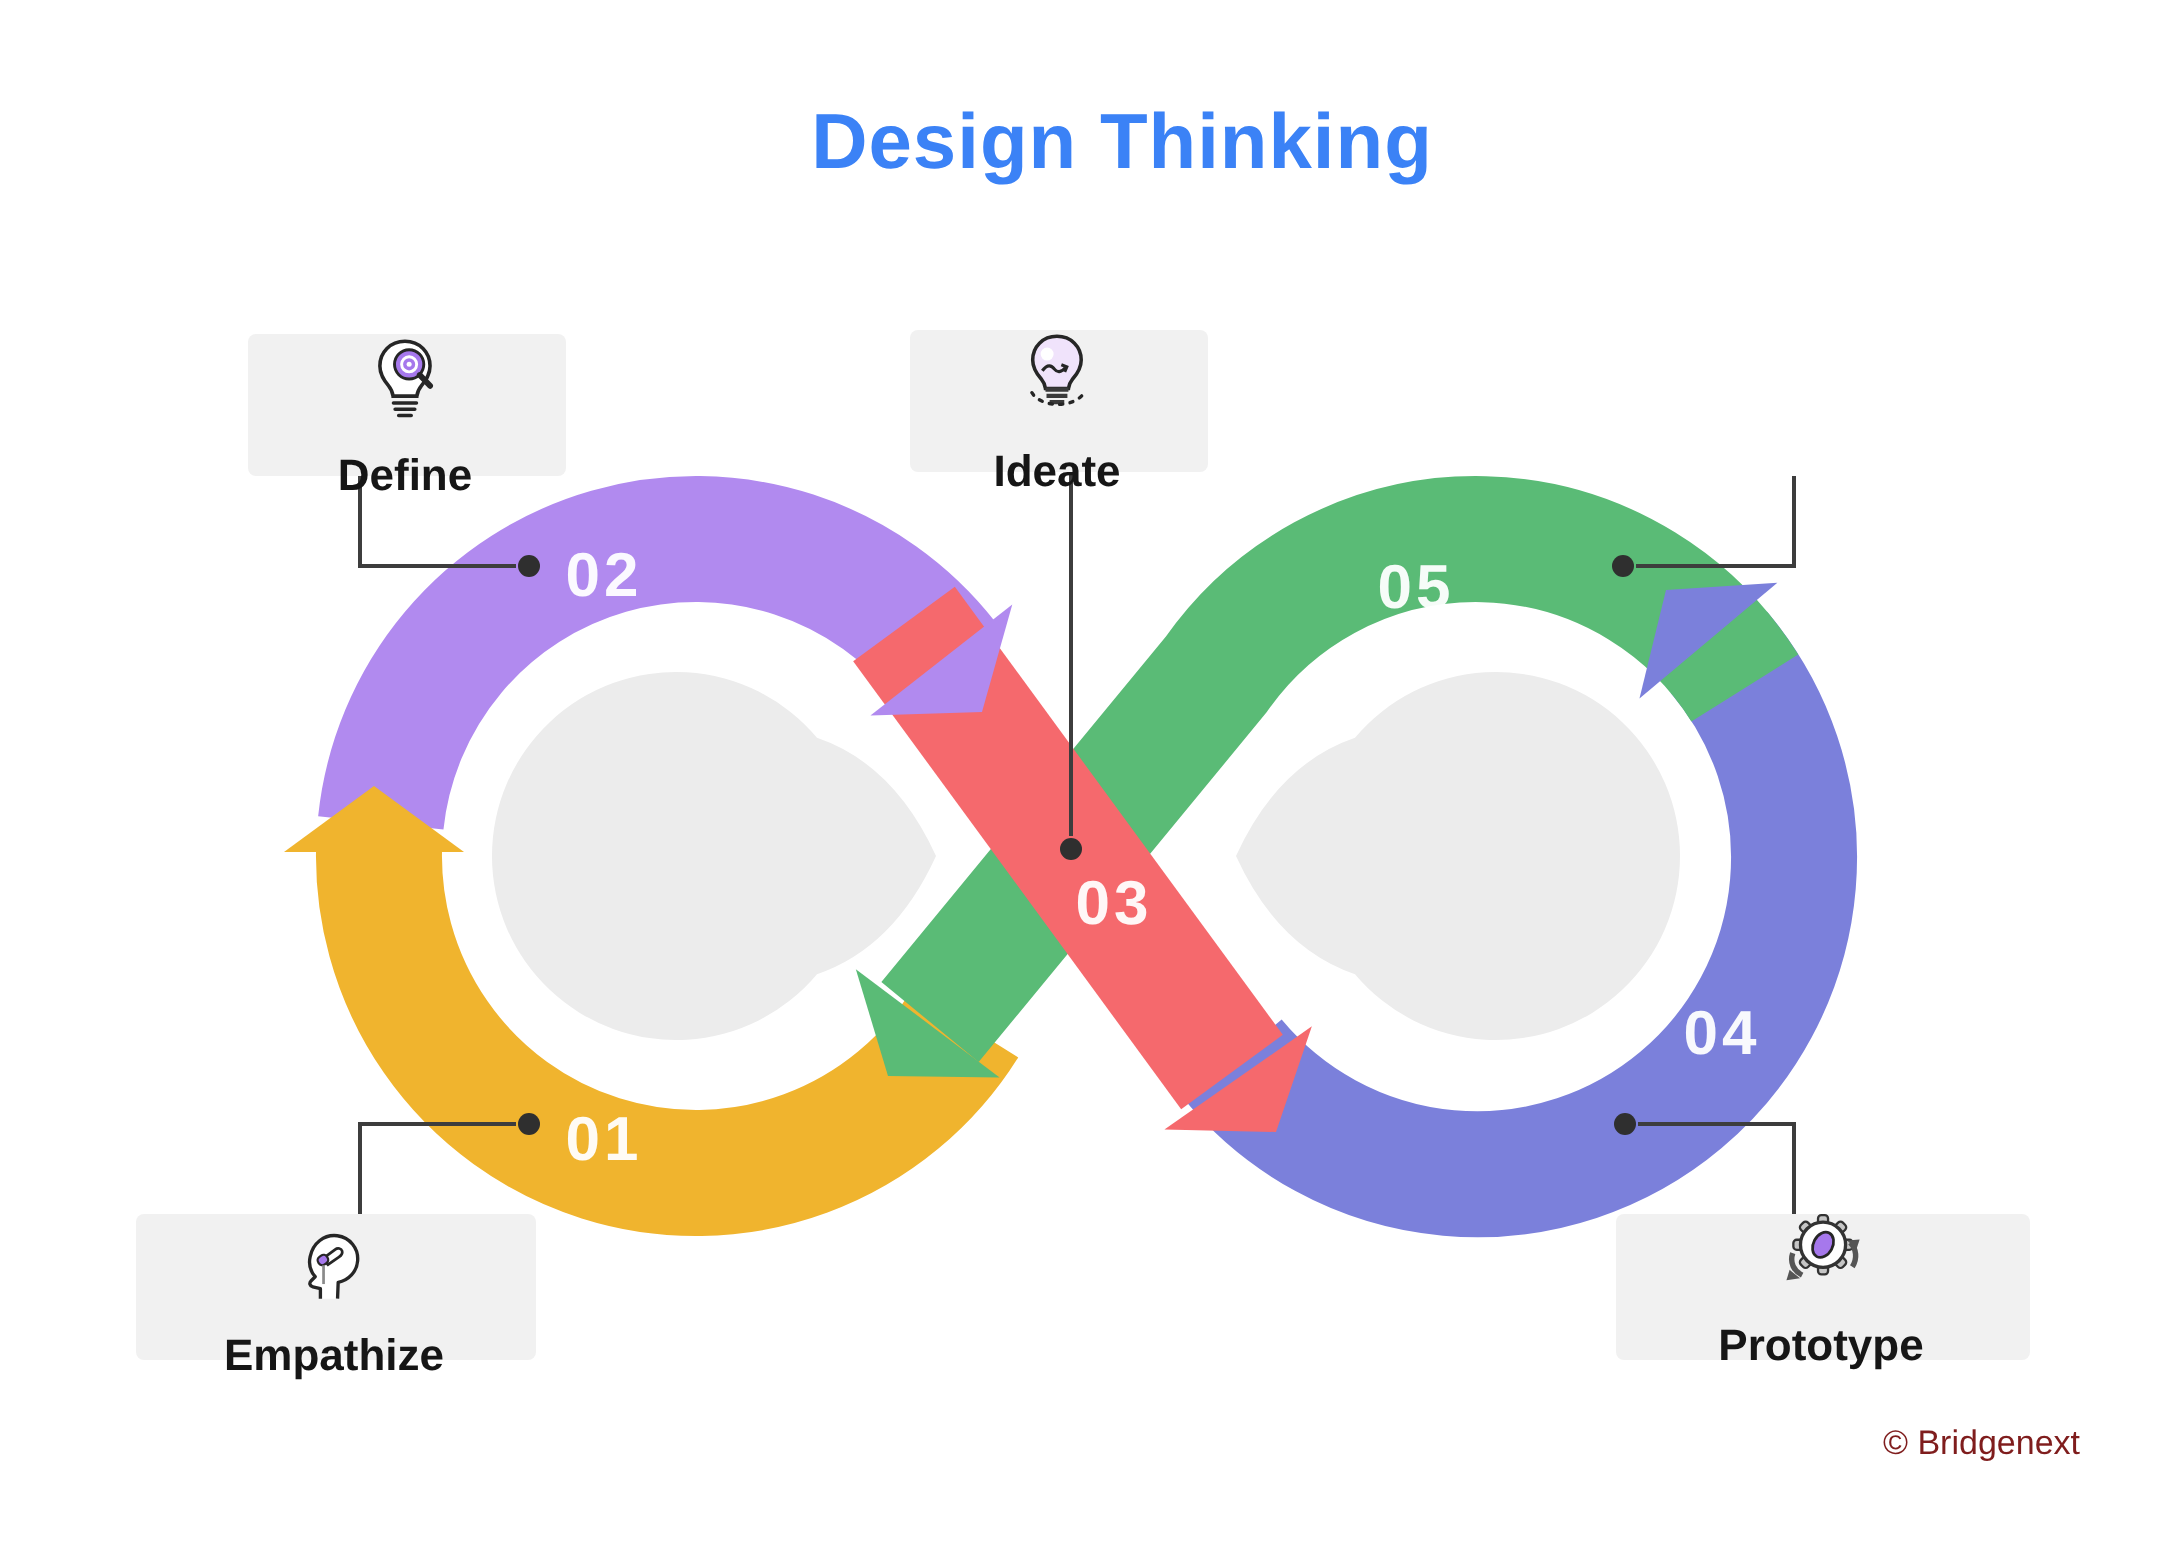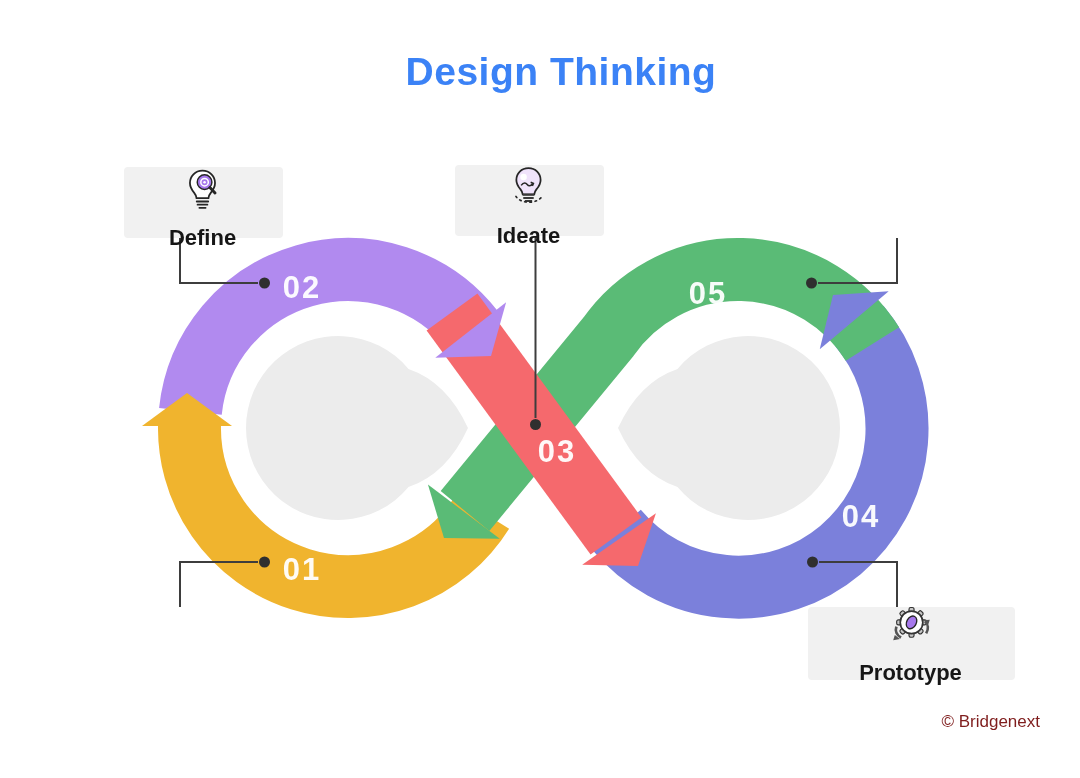--- a/index.html
+++ b/index.html
@@ -95,20 +95,29 @@
       <circle cx="16.8" cy="11.5" r="3.1" fill="#fff"></circle>
       <path d="M14.5 19.5c2.5-3.5 4.5-2.5 5.8-.8 1.2 1.6 3.2 1.8 5.2-.7" fill="none" stroke="#262626" stroke-width="1.5"></path>
       <path d="M23.6 16.6l2.6 1-1 2.4" fill="none" stroke="#262626" stroke-width="1.5"></path>
       <path d="M16 28.5h11M16.5 31.5h10M18 34.5h7" fill="none" stroke="#3a3a3a" stroke-width="2"></path>
       <path d="M9.5 30a13.5 9 0 0 0 25 0" fill="none" stroke="#262626" stroke-width="1.6" stroke-dasharray="1.5 3.5" stroke-linecap="round"></path>
     </svg>
     <span class="lbl">Ideate</span>
   </div>
 
 
+  <div class="card" id="card-empathize">
+    <svg class="icon" viewBox="0 0 44 44">
+      <path d="M15.5 40.5v-4.8l-3.6-.9c-1.6-.4-1.9-1.8-.8-2.9l1.9-1.9c-2.3-2.6-3.2-6-2.4-9.6C11.9 14 17.3 9.6 23.6 10.4c6 .8 10.2 6 9.7 12-.4 5.2-4.3 9.4-9.3 10.3l-.3 7.8" fill="#fff" stroke="#262626" stroke-width="1.6" stroke-linejoin="round"></path>
+      <path d="M16.5 21.5l6-4.5c1.3-1 3-.6 3.4.8.3 1.2-.4 2-1.6 2.8l-5.2 3.6Z" fill="#fff" stroke="#262626" stroke-width="1.3"></path>
+      <rect x="14.2" y="19.8" width="5" height="4.4" rx="2" transform="rotate(-35 16.7 22)" fill="#A678EC" stroke="#262626" stroke-width="1.1"></rect>
+      <line x1="17" y1="24.5" x2="17" y2="33.5" stroke="#8A8A8A" stroke-width="1.3"></line>
+    </svg>
+    <span class="lbl">Empathize</span>
+  </div>
 
   <div class="card" id="card-prototype">
     <svg class="icon" viewBox="0 0 44 44">
       <g transform="translate(22.5,19.5)">
         <g fill="#C6C6C6" stroke="#333" stroke-width="1.1">
           <rect x="-2.4" y="-14.2" width="4.8" height="6.4" rx="1.6"></rect>
           <rect x="-2.4" y="-14.2" width="4.8" height="6.4" rx="1.6" transform="rotate(45)"></rect>
           <rect x="-2.4" y="-14.2" width="4.8" height="6.4" rx="1.6" transform="rotate(90)"></rect>
           <rect x="-2.4" y="-14.2" width="4.8" height="6.4" rx="1.6" transform="rotate(135)"></rect>
           <rect x="-2.4" y="-14.2" width="4.8" height="6.4" rx="1.6" transform="rotate(180)"></rect>

